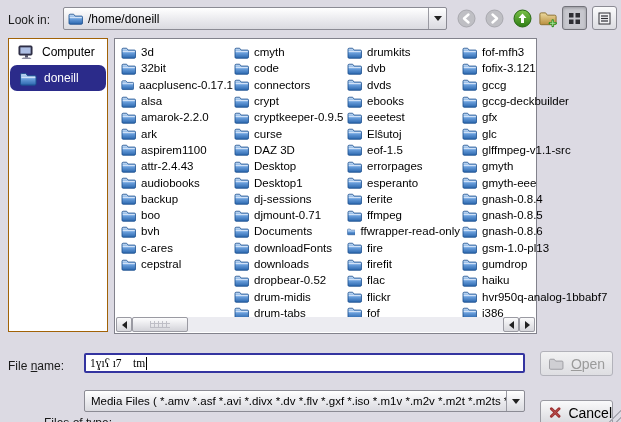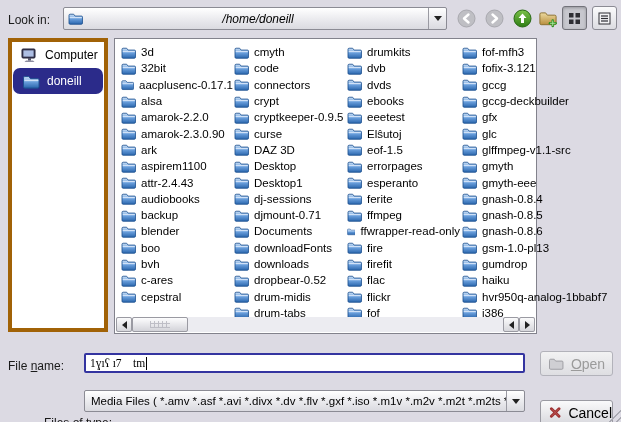--- a/index.html
+++ b/index.html
@@ -1,42 +1,42 @@
 <!DOCTYPE html>
 <html><head>
 <meta charset="utf-8">
 <style>
   * { box-sizing: border-box; margin: 0; padding: 0; }
   html,body { width:621px; height:422px; }
   body { font-family: "Liberation Sans", sans-serif; background:#dcdae3; position:relative; overflow:hidden; }
-  .abs { position:absolute;text-align:center; }
+  .abs { position:absolute; }
 
   
   .lbl { font-size:12px; color:#1a1a1a; }
   #look-in-label { left:8px; top:13px; }
   .combo {
     background:linear-gradient(#ffffff,#e8e8ec 60%,#dadae0);
     border:1px solid #8b8b94; border-radius:2px;
     display:flex; align-items:center; font-size:12px;
   }
-  #look-in-combo { left:63px; top:7px; width:384px; height:23px; padding-left:4px;font-style:italic; }
+  #look-in-combo { left:63px; top:7px; width:384px; height:23px; padding-left:4px; }
   #look-in-combo .combo-text { margin-left:5px; flex:1; white-space:nowrap; overflow:hidden; }
   .combo-arrow-zone { width:18px; align-self:stretch; border-left:1px solid #9a9aa2;
     display:flex; align-items:center; justify-content:center; }
   .tri-down { width:0; height:0; border-left:4px solid transparent; border-right:4px solid transparent; border-top:5px solid #222; }
 
   .navbtn { width:20px; height:20px; display:flex; align-items:center; justify-content:center; background:transparent; border:none; }
   #back-button{ left:456px; top:8px; } #forward-button{ left:484px; top:8px; }
   #up-button{ left:512px; top:8px; } #new-folder-button{ left:538px; top:8px; }
   .viewbtn { width:25px; height:24px; border-radius:3px; display:flex; align-items:center; justify-content:center; }
   #icon-view-button { left:562px; top:6px; border:1px solid #72727a; background:#c7c7ce; box-shadow:inset 0 1px 3px rgba(0,0,0,.25); }
   #list-view-button { left:592px; top:6px; border:1px solid #8b8b94; background:linear-gradient(#fbfbfc,#dcdce1); }
 
   
-  #sidebar { left:8px; top:38px; width:100px; height:294px; background:#fff; border:4px solid #a16207; }
+  #sidebar { left:8px; top:38px; width:100px; height:294px; background:#fff; border:1px solid #a16207; }
   .side-item { display:flex; align-items:center; height:26px; padding-left:9px; font-size:12px; color:#000; }
   .side-item .side-label { margin-left:7px; }
   .side-item.selected { background:#2b2b8a; color:#fff; margin:0 1px;border-radius:7px; }
 
   
   #file-list { left:114px; top:38px; width:423px; height:296px; background:#fff; border:1px solid #82828c; }
   .file-col { position:absolute; top:5px; }
   #file-col-0{ left:6px; width:112px; } #file-col-1{ left:119px; width:112px; }
   #file-col-2{ left:232px; width:113px; } #file-col-3{ left:347px; width:148px; }
   .file-item { display:flex; align-items:center; height:16.3px; white-space:nowrap; }
@@ -272,34 +272,20 @@
     <defs>
       <linearGradient id="fgrad" x1="0" y1="0" x2="0" y2="1">
         <stop offset="0" stop-color="#cfe2f6"></stop>
               <stop offset="0.45" stop-color="#6ba0dd"></stop>
               <stop offset="1" stop-color="#2a66ad"></stop>
       </linearGradient>
     </defs>
     <path d="M1 3.6 Q1 2.4 2.2 2.4 L6 2.4 L7.6 4.4 L14.4 4.4 Q15.5 4.4 15.5 5.5 L15.5 12 Q15.5 13.2 14.3 13.2 L2.2 13.2 Q1 13.2 1 12 Z" fill="url(#fgrad)" stroke="#1c4f8f" stroke-width="0.9"></path>
     <path d="M1.8 6 L14.8 6" stroke="#ddeafb" stroke-width="1.3" opacity="0.85"></path>
   </svg>
-        <span class="file-label">amarok-2.3.0.90</span>
-      </div>
-      <div class="file-item">
-        <svg class="folder-svg" width="15" height="13" viewBox="0 0 16 14">
-    <defs>
-      <linearGradient id="fgrad" x1="0" y1="0" x2="0" y2="1">
-        <stop offset="0" stop-color="#cfe2f6"></stop>
-              <stop offset="0.45" stop-color="#6ba0dd"></stop>
-              <stop offset="1" stop-color="#2a66ad"></stop>
-      </linearGradient>
-    </defs>
-    <path d="M1 3.6 Q1 2.4 2.2 2.4 L6 2.4 L7.6 4.4 L14.4 4.4 Q15.5 4.4 15.5 5.5 L15.5 12 Q15.5 13.2 14.3 13.2 L2.2 13.2 Q1 13.2 1 12 Z" fill="url(#fgrad)" stroke="#1c4f8f" stroke-width="0.9"></path>
-    <path d="M1.8 6 L14.8 6" stroke="#ddeafb" stroke-width="1.3" opacity="0.85"></path>
-  </svg>
         <span class="file-label">ark</span>
       </div>
       <div class="file-item">
         <svg class="folder-svg" width="15" height="13" viewBox="0 0 16 14">
     <defs>
       <linearGradient id="fgrad" x1="0" y1="0" x2="0" y2="1">
         <stop offset="0" stop-color="#cfe2f6"></stop>
               <stop offset="0.45" stop-color="#6ba0dd"></stop>
               <stop offset="1" stop-color="#2a66ad"></stop>
       </linearGradient>
@@ -343,34 +329,20 @@
       <linearGradient id="fgrad" x1="0" y1="0" x2="0" y2="1">
         <stop offset="0" stop-color="#cfe2f6"></stop>
               <stop offset="0.45" stop-color="#6ba0dd"></stop>
               <stop offset="1" stop-color="#2a66ad"></stop>
       </linearGradient>
     </defs>
     <path d="M1 3.6 Q1 2.4 2.2 2.4 L6 2.4 L7.6 4.4 L14.4 4.4 Q15.5 4.4 15.5 5.5 L15.5 12 Q15.5 13.2 14.3 13.2 L2.2 13.2 Q1 13.2 1 12 Z" fill="url(#fgrad)" stroke="#1c4f8f" stroke-width="0.9"></path>
     <path d="M1.8 6 L14.8 6" stroke="#ddeafb" stroke-width="1.3" opacity="0.85"></path>
   </svg>
         <span class="file-label">backup</span>
-      </div>
-      <div class="file-item">
-        <svg class="folder-svg" width="15" height="13" viewBox="0 0 16 14">
-    <defs>
-      <linearGradient id="fgrad" x1="0" y1="0" x2="0" y2="1">
-        <stop offset="0" stop-color="#cfe2f6"></stop>
-              <stop offset="0.45" stop-color="#6ba0dd"></stop>
-              <stop offset="1" stop-color="#2a66ad"></stop>
-      </linearGradient>
-    </defs>
-    <path d="M1 3.6 Q1 2.4 2.2 2.4 L6 2.4 L7.6 4.4 L14.4 4.4 Q15.5 4.4 15.5 5.5 L15.5 12 Q15.5 13.2 14.3 13.2 L2.2 13.2 Q1 13.2 1 12 Z" fill="url(#fgrad)" stroke="#1c4f8f" stroke-width="0.9"></path>
-    <path d="M1.8 6 L14.8 6" stroke="#ddeafb" stroke-width="1.3" opacity="0.85"></path>
-  </svg>
-        <span class="file-label">blender</span>
       </div>
       <div class="file-item">
         <svg class="folder-svg" width="15" height="13" viewBox="0 0 16 14">
     <defs>
       <linearGradient id="fgrad" x1="0" y1="0" x2="0" y2="1">
         <stop offset="0" stop-color="#cfe2f6"></stop>
               <stop offset="0.45" stop-color="#6ba0dd"></stop>
               <stop offset="1" stop-color="#2a66ad"></stop>
       </linearGradient>
     </defs>

